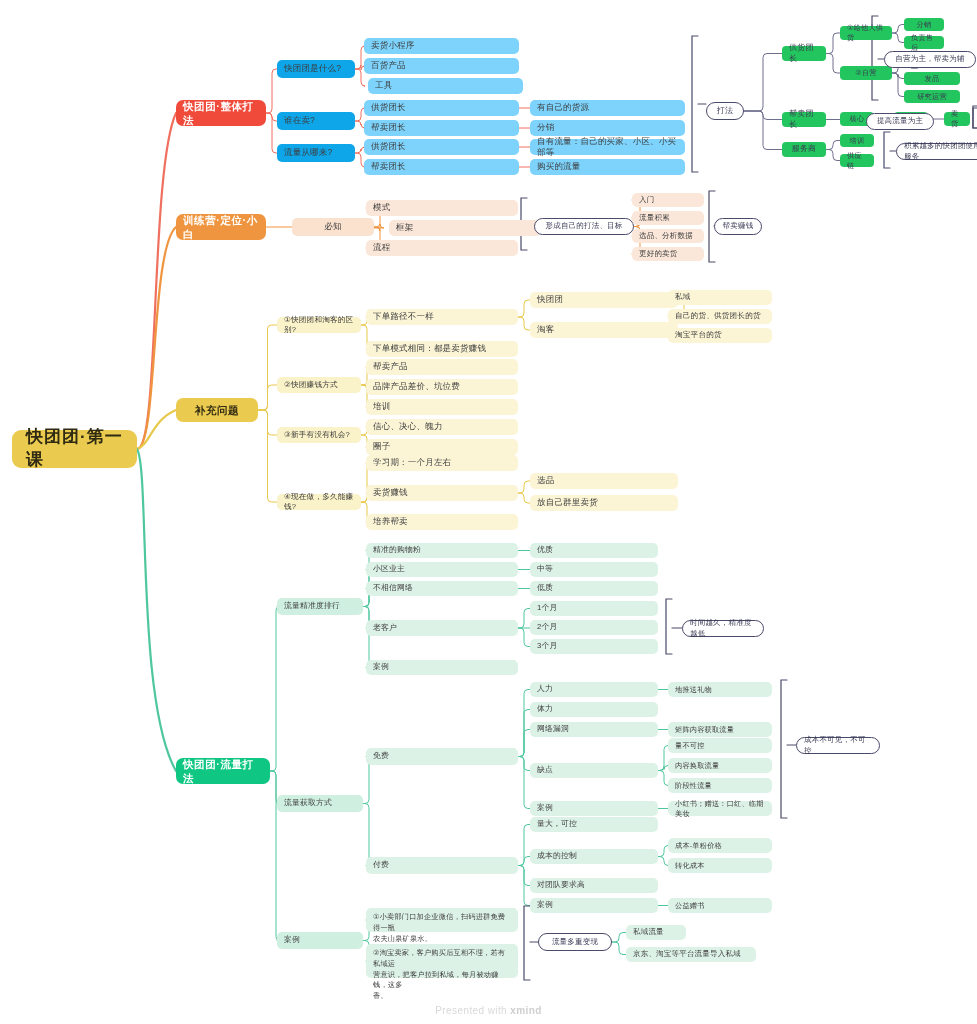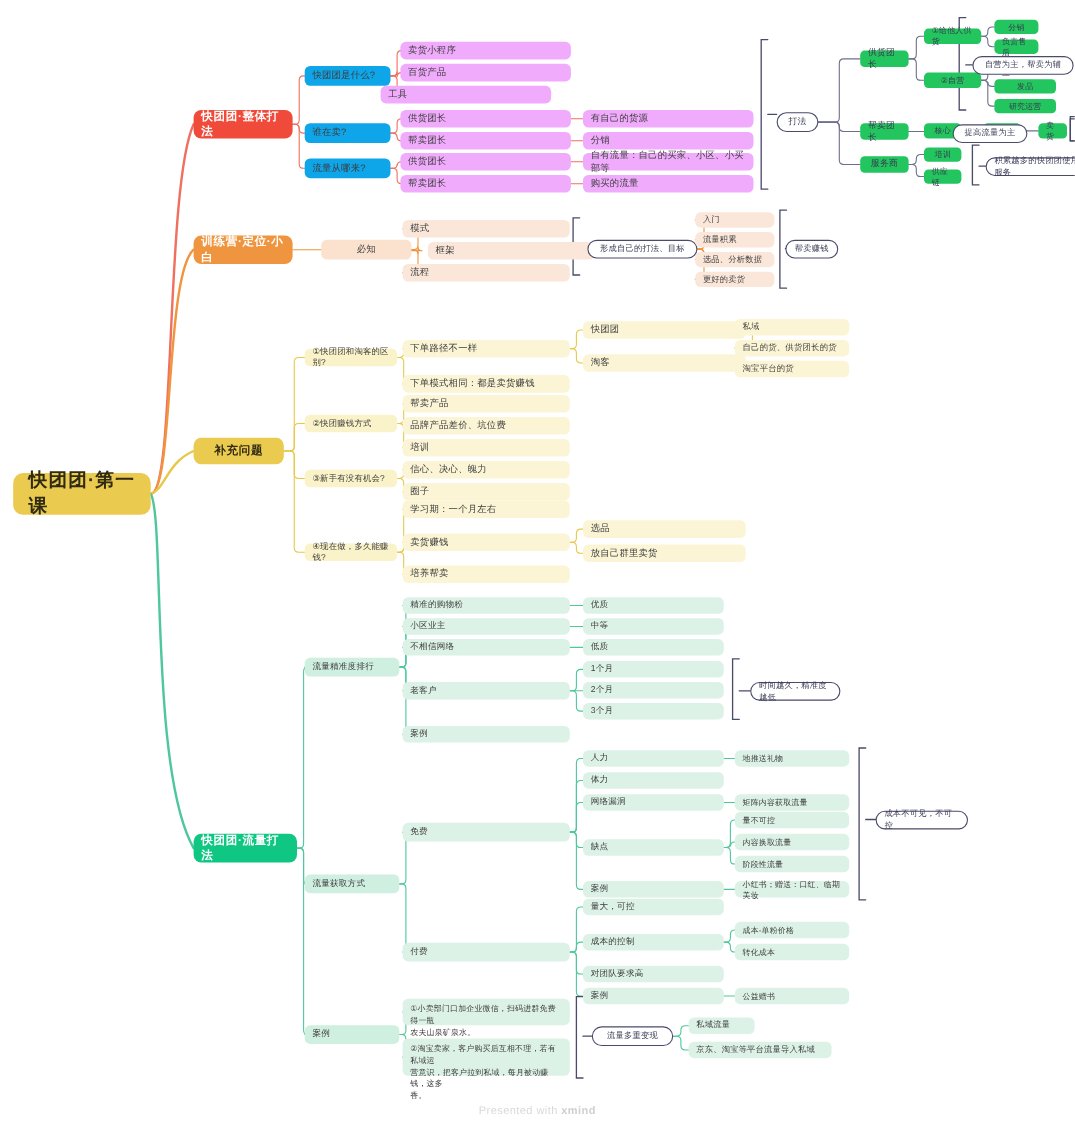--- a/index.html
+++ b/index.html
@@ -31,21 +31,21 @@
     color:#ffffff;font-size:10.5px;font-weight:bold;border-radius:7px;
     justify-content:center;letter-spacing:.6px;
   }
   .main.red{background:#F04A3A;}
   .main.orange{background:#F0953F;}
   .main.yellow{background:#EBCB4F;color:#2f2a12;}
   .main.green{background:#0FC783;}
 
   
   .red1{background:#0ea5e9;}
-  .red2{background:#f0abfc;}
+  .red2{background:#7dd3fc;}
   .orange1{background:#FBE2CF;}
   .orange2{background:#FBE7D9;}
   .yellow1{background:#FAF2C8;}
   .yellow2{background:#FBF5D6;}
   .green1{background:#CFEFE0;}
   .green2{background:#DDF2E7;}
 
   
   .lav{background:#22c55e;color:#3a3a50;border-radius:4px;font-size:8px;justify-content:center;}
   .summary{
@@ -186,21 +186,21 @@
       <path d="M612 942 H615 Q619 942 619 946 V950.5 Q619 954.5 623 954.5 H626" fill="none" stroke="#4FC79C" stroke-width="1" stroke-linecap="round"></path>
     </svg>
   <div id="nodes">
       <div class="node root" style="left: 12px; top: 430px; width: 125px; height: 38px;">快团团·第一课</div>
       <div class="node main red" style="left: 176px; top: 100px; width: 90px; height: 26px;">快团团·整体打法</div>
       <div class="node red1" style="left: 277px; top: 60px; width: 78px; height: 18px;">快团团是什么?</div>
       <div class="node red1" style="left: 277px; top: 112px; width: 78px; height: 18px;">谁在卖?</div>
       <div class="node red1" style="left: 277px; top: 144px; width: 78px; height: 18px;">流量从哪来?</div>
       <div class="node red2" style="left: 364px; top: 38px; width: 155px; height: 16px;">卖货小程序</div>
       <div class="node red2" style="left: 364px; top: 58px; width: 155px; height: 16px;">百货产品</div>
-      <div class="node red2" style="left: 346px; top: 78px; width: 155px; height: 16px;">工具</div>
+      <div class="node red2" style="left: 368px; top: 78px; width: 155px; height: 16px;">工具</div>
       <div class="node red2" style="left: 364px; top: 100px; width: 155px; height: 16px;">供货团长</div>
       <div class="node red2" style="left: 530px; top: 100px; width: 155px; height: 16px;">有自己的货源</div>
       <div class="node red2" style="left: 364px; top: 120px; width: 155px; height: 16px;">帮卖团长</div>
       <div class="node red2" style="left: 530px; top: 120px; width: 155px; height: 16px;">分销</div>
       <div class="node red2" style="left: 364px; top: 139px; width: 155px; height: 16px;">供货团长</div>
       <div class="node red2" style="left: 530px; top: 139px; width: 155px; height: 16px;">自有流量：自己的买家、小区、小买部等</div>
       <div class="node red2" style="left: 364px; top: 159px; width: 155px; height: 16px;">帮卖团长</div>
       <div class="node red2" style="left: 530px; top: 159px; width: 155px; height: 16px;">购买的流量</div>
       <div class="node summary" style="left: 706px; top: 102px; width: 38px; height: 18px; font-size: 8px;">打法</div>
       <div class="node lav" style="left: 782px; top: 46px; width: 44px; height: 15px;">供货团长</div>

